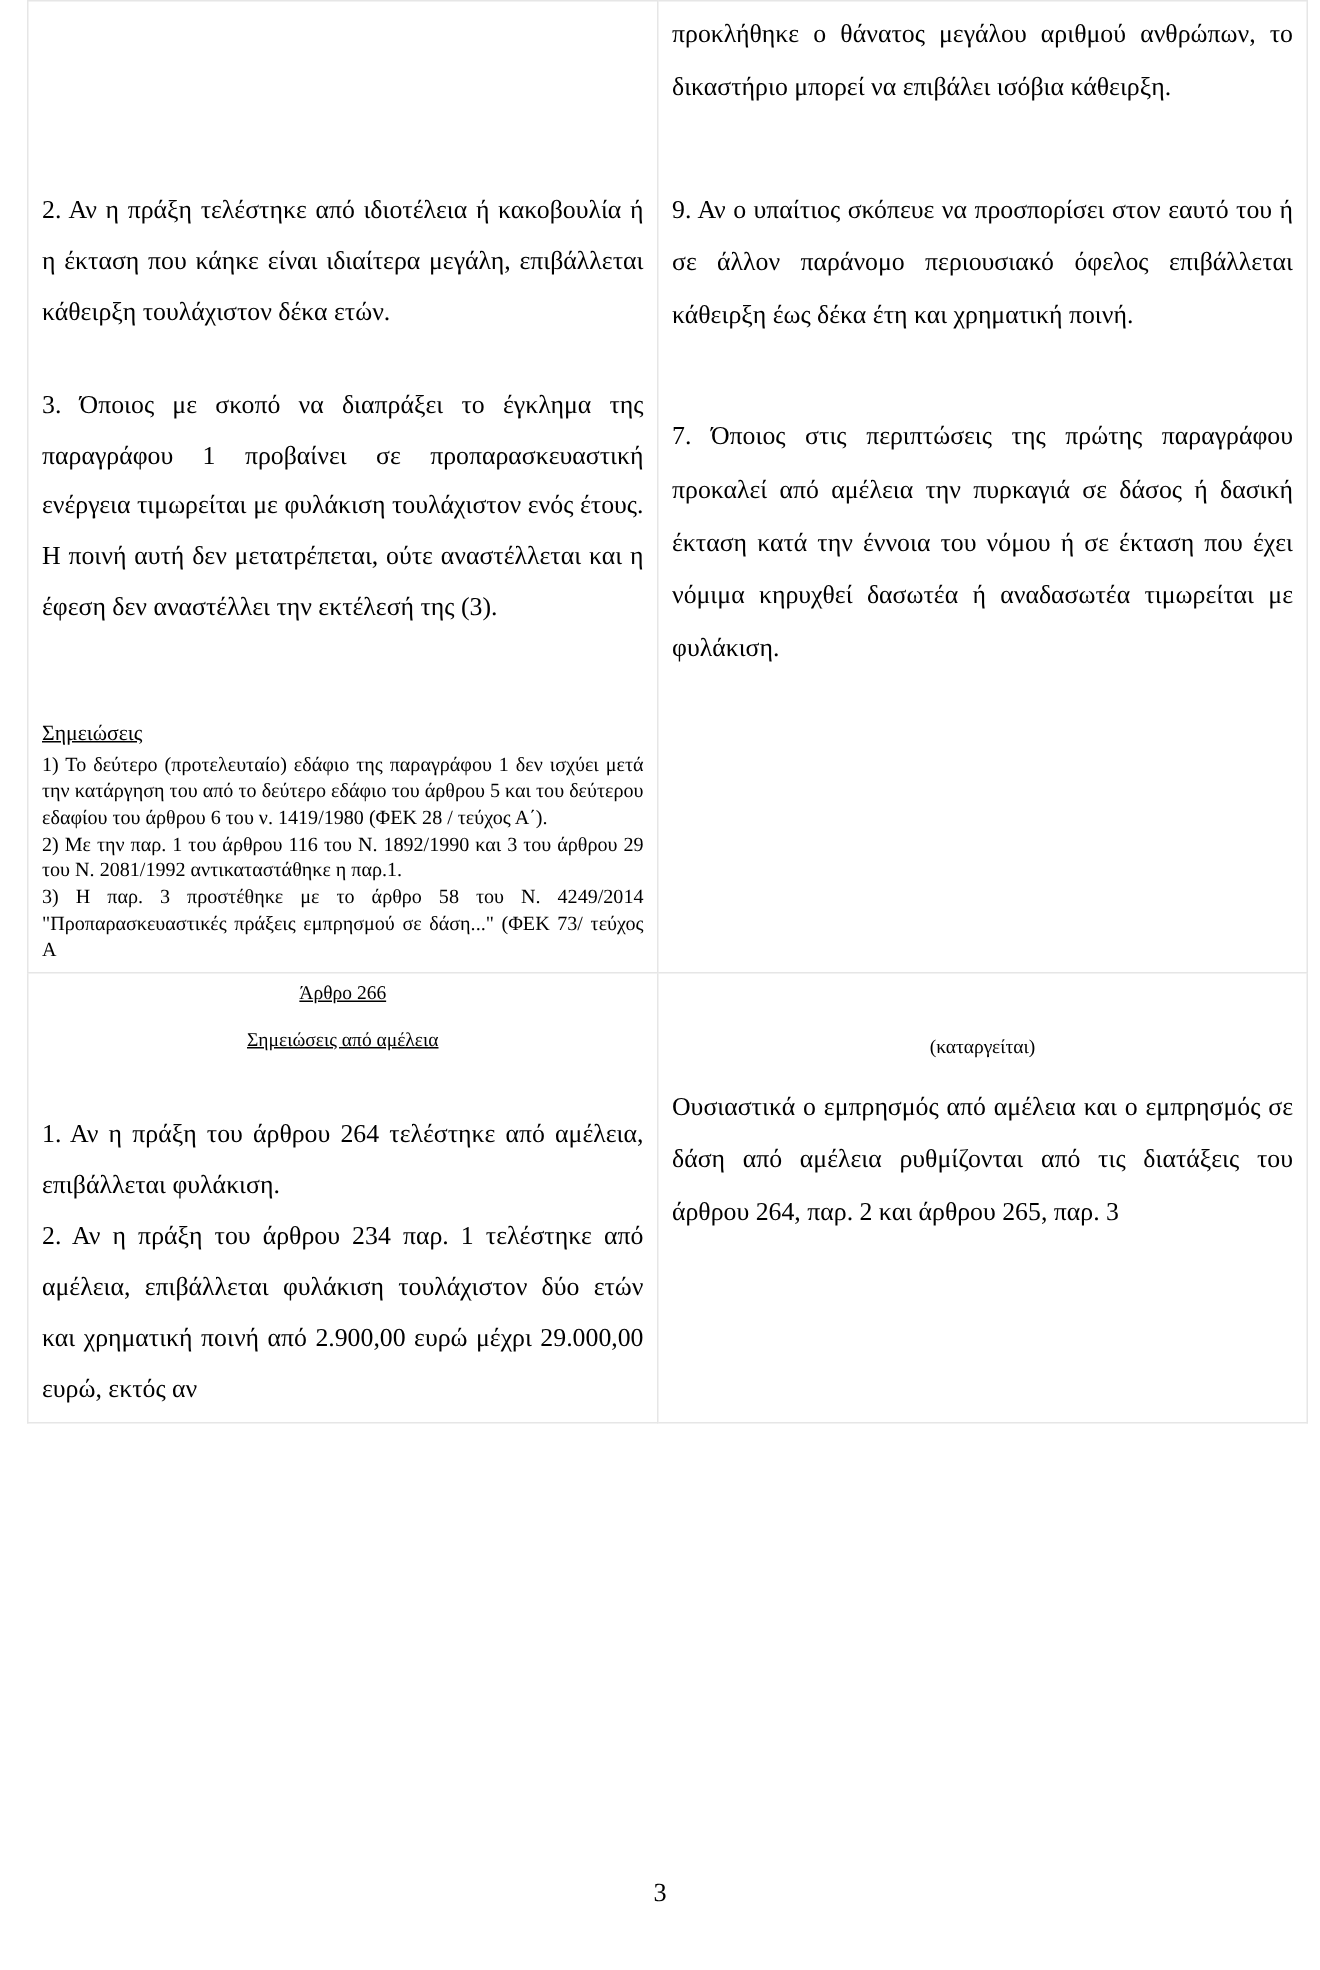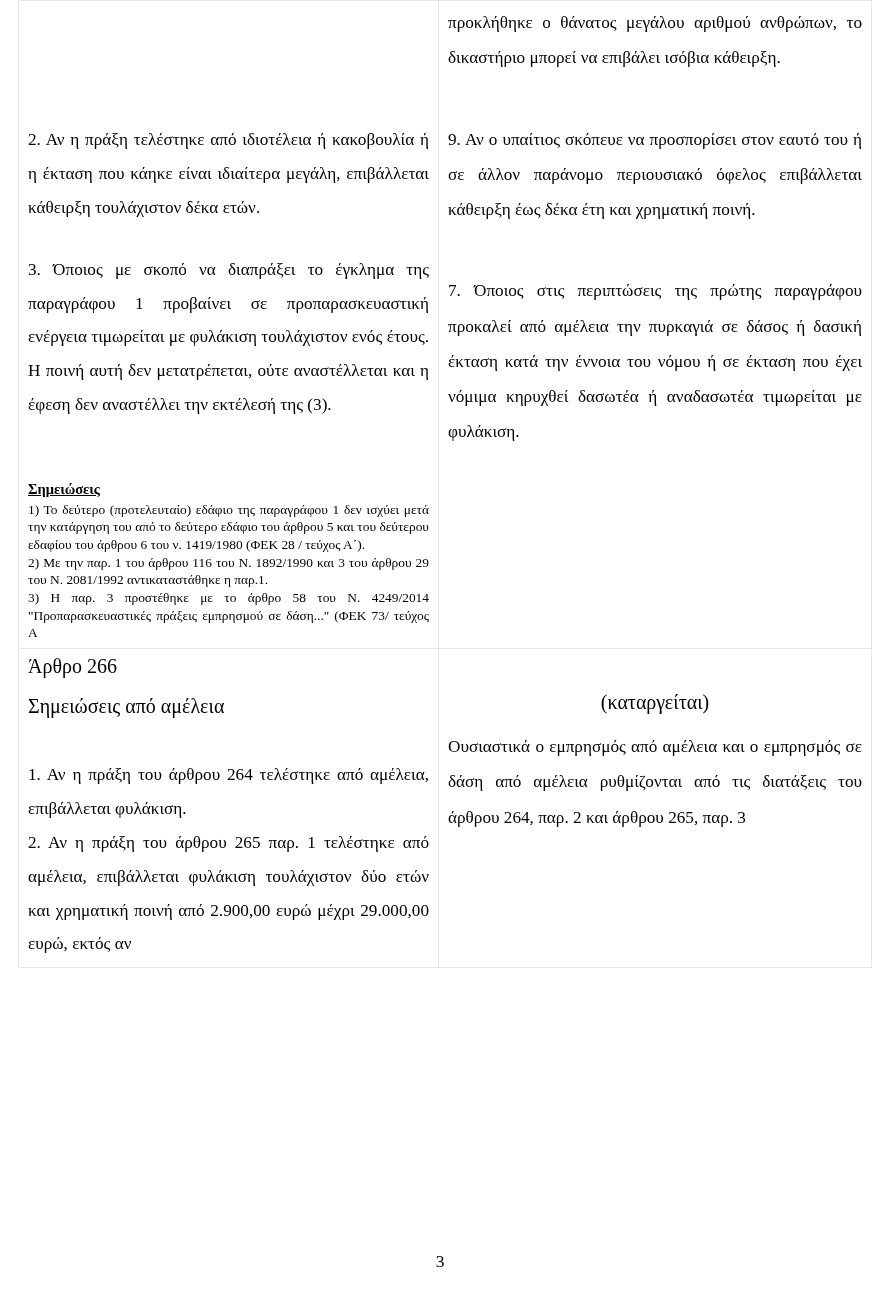--- a/index.html
+++ b/index.html
@@ -80,42 +80,43 @@
 
   
   .notes-wrap {
     margin-top: 58px;
   }
   .notes-title {
     font-size: 14.5px;
     text-decoration: underline;
     margin: 0 0 1px 0;
     line-height: 1.35;
-    font-weight: bold;
   }
   .notes-list {
     font-size: 13.4px;
     line-height: 1.32;
     text-align: justify;
     text-justify: inter-word;
     margin: 0;
   }
   .note-item { margin: 0; }
 
   
   .art-head {
-    font-size: 20px;
+    text-align: center;
+    font-size: 13px;
     line-height: 1.35;
     margin: 0;
+    text-decoration: underline;
   }
   .art-head.second { margin-top: 13px; }
 
   .center-note {
     text-align: center;
-    font-size: 20px;
+    font-size: 13px;
     line-height: 1.35;
     margin: 0;
     padding-top: 36px;
   }
 
   .art-body {
     margin-top: 38px;
   }
   .art-body .para { margin-top: 0; }
   .art-body .para + .para { margin-top: 0; }
@@ -180,21 +181,21 @@
 
         <td class="col-left">
           <div class="cell-inner">
             <p class="art-head">Άρθρο 266</p>
 
             <p class="art-head second">Σημειώσεις από αμέλεια</p>
 
             <div class="art-body">
               <p class="para tight">1. Αν η πράξη του άρθρου 264 τελέστηκε από αμέλεια, επιβάλλεται φυλάκιση.</p>
 
-              <p class="para tight">2. Αν η πράξη του άρθρου 265 παρ. 1 τελέστηκε από αμέλεια, επιβάλλεται φυλάκιση τουλάχιστον δύο ετών και χρηματική ποινή από 2.900,00 ευρώ μέχρι 29.000,00 ευρώ, εκτός αν</p>
+              <p class="para tight">2. Αν η πράξη του άρθρου 234 παρ. 1 τελέστηκε από αμέλεια, επιβάλλεται φυλάκιση τουλάχιστον δύο ετών και χρηματική ποινή από 2.900,00 ευρώ μέχρι 29.000,00 ευρώ, εκτός αν</p>
             </div>
           </div>
         </td>
 
         <td class="col-right">
           <div class="cell-inner">
             <p class="center-note">(καταργείται)</p>
 
             <div class="right-body">
               <p class="para-r">Ουσιαστικά ο εμπρησμός από αμέλεια και ο εμπρησμός σε δάση από αμέλεια ρυθμίζονται από τις διατάξεις του άρθρου 264, παρ. 2 και άρθρου 265, παρ. 3</p>

